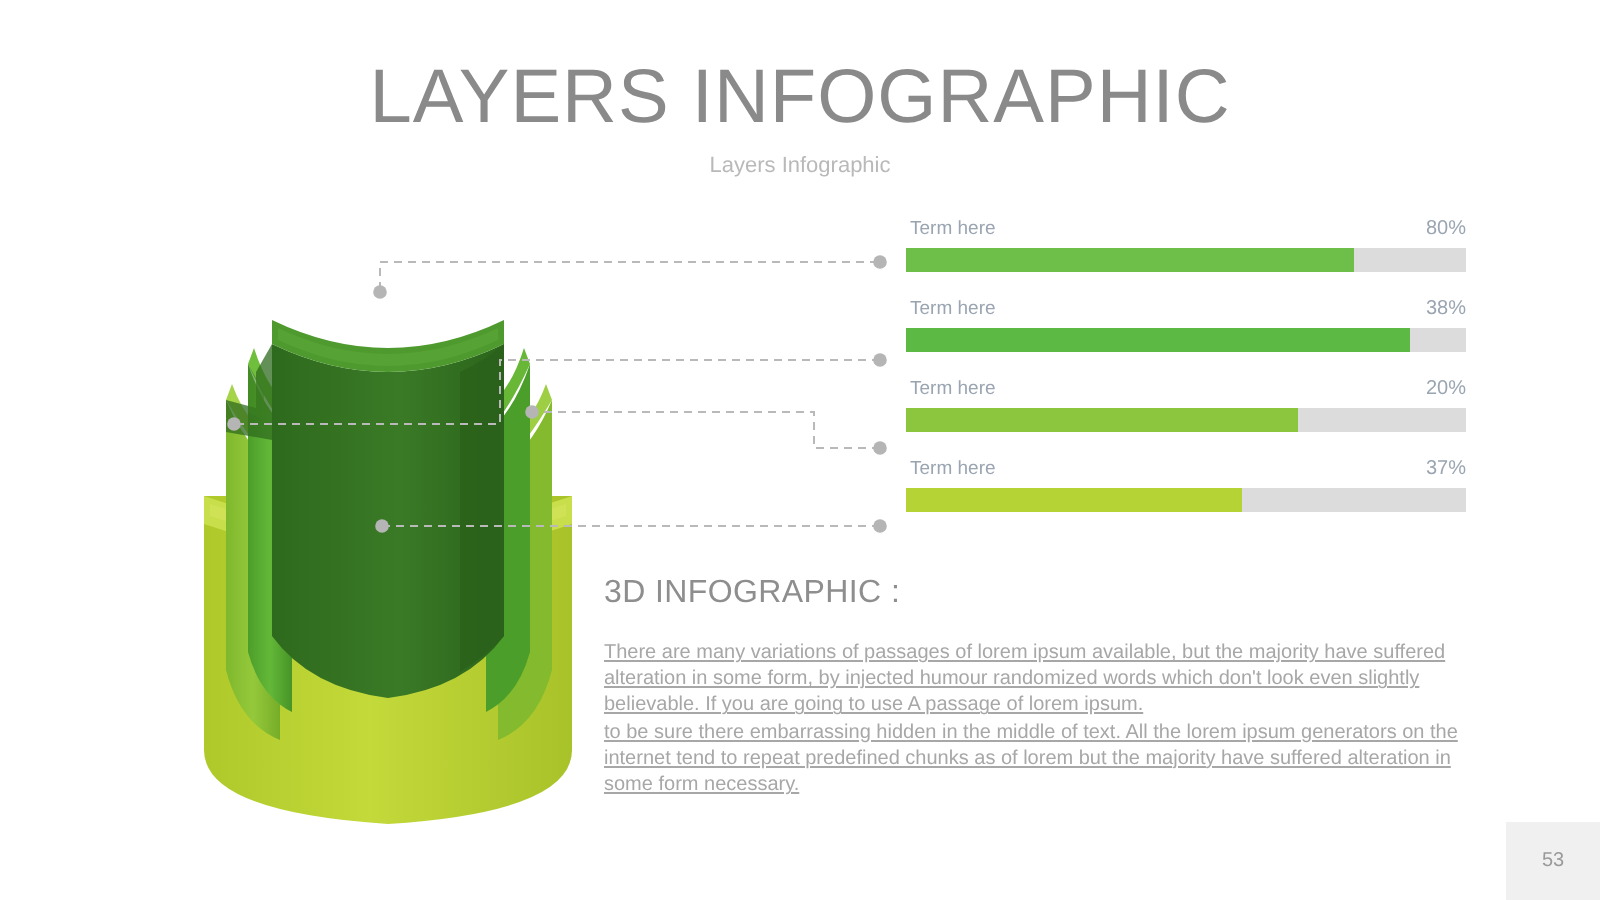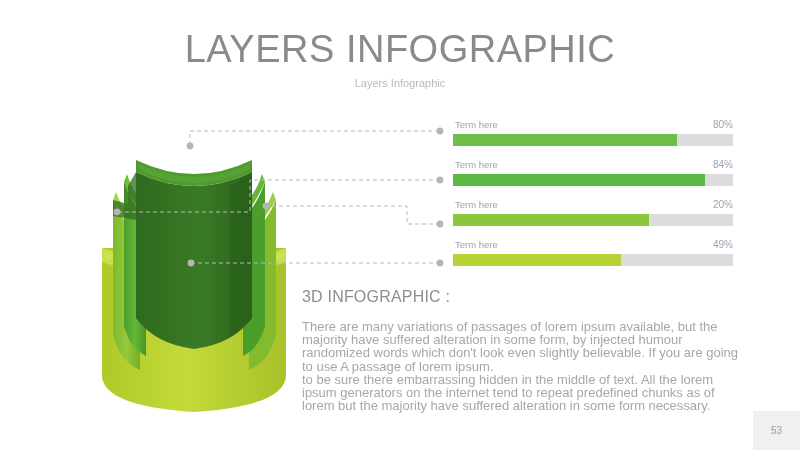--- a/index.html
+++ b/index.html
@@ -56,21 +56,21 @@
     top: 0;
     width: 800px;
     height: 450px;
     pointer-events: none;
   }
 
   
   #progress-panel {
     position: absolute;
     left: 453px;
-    top: 119px;
+    top: 109px;
     width: 280px;
   }
   .bar-row {
     position: relative;
     height: 30px;
     margin-bottom: 10px;
   }
   .bar-label {
     position: absolute;
     left: 2px;
@@ -105,25 +105,26 @@
     width: 446px;
   }
   #body-heading {
     font-size: 16px;
     color: #8e8e8e;
     font-weight: 400;
     margin: 0 0 14px 0;
     letter-spacing: 0.2px;
   }
   #body-text {
-    font-size: 13px;
+    font-size: 10px;
     line-height: 13.2px;
     color: #a7a7a7;
     margin: 0;
     white-space: pre-line;
+    text-decoration: underline;
   }
 
   
   #page-number-box {
     position: absolute;
     right: 0;
     top: 411px;
     width: 47px;
     height: 39px;
     background: #f0f0f0;
@@ -229,37 +230,37 @@
   <div class="bar-row">
     <span class="bar-label">Term here</span>
     <span class="bar-pct">80%</span>
     <div class="bar-track" style="background: rgb(220, 220, 220);">
       <div class="bar-fill" style="width: 80%; background: rgb(110, 190, 74);"></div>
     </div>
   </div>
 
   <div class="bar-row">
     <span class="bar-label">Term here</span>
-    <span class="bar-pct">84%</span>
+    <span class="bar-pct">38%</span>
     <div class="bar-track" style="background: rgb(220, 220, 220);">
       <div class="bar-fill" style="width: 90%; background: rgb(91, 185, 68);"></div>
     </div>
   </div>
 
   <div class="bar-row">
     <span class="bar-label">Term here</span>
     <span class="bar-pct">20%</span>
     <div class="bar-track" style="background: rgb(220, 220, 220);">
       <div class="bar-fill" style="width: 70%; background: rgb(140, 198, 62);"></div>
     </div>
   </div>
 
   <div class="bar-row">
     <span class="bar-label">Term here</span>
-    <span class="bar-pct">49%</span>
+    <span class="bar-pct">37%</span>
     <div class="bar-track" style="background: rgb(220, 220, 220);">
       <div class="bar-fill" style="width: 60%; background: rgb(181, 211, 52);"></div>
     </div>
   </div>
 
 </div>
 
 <div id="body-section">
   <h2 id="body-heading">3D INFOGRAPHIC :</h2>
   <p id="body-text">There are many variations of passages of lorem ipsum available, but the majority have suffered alteration in some form, by injected humour randomized words which don't look even slightly believable. If you are going to use A passage of lorem ipsum.

